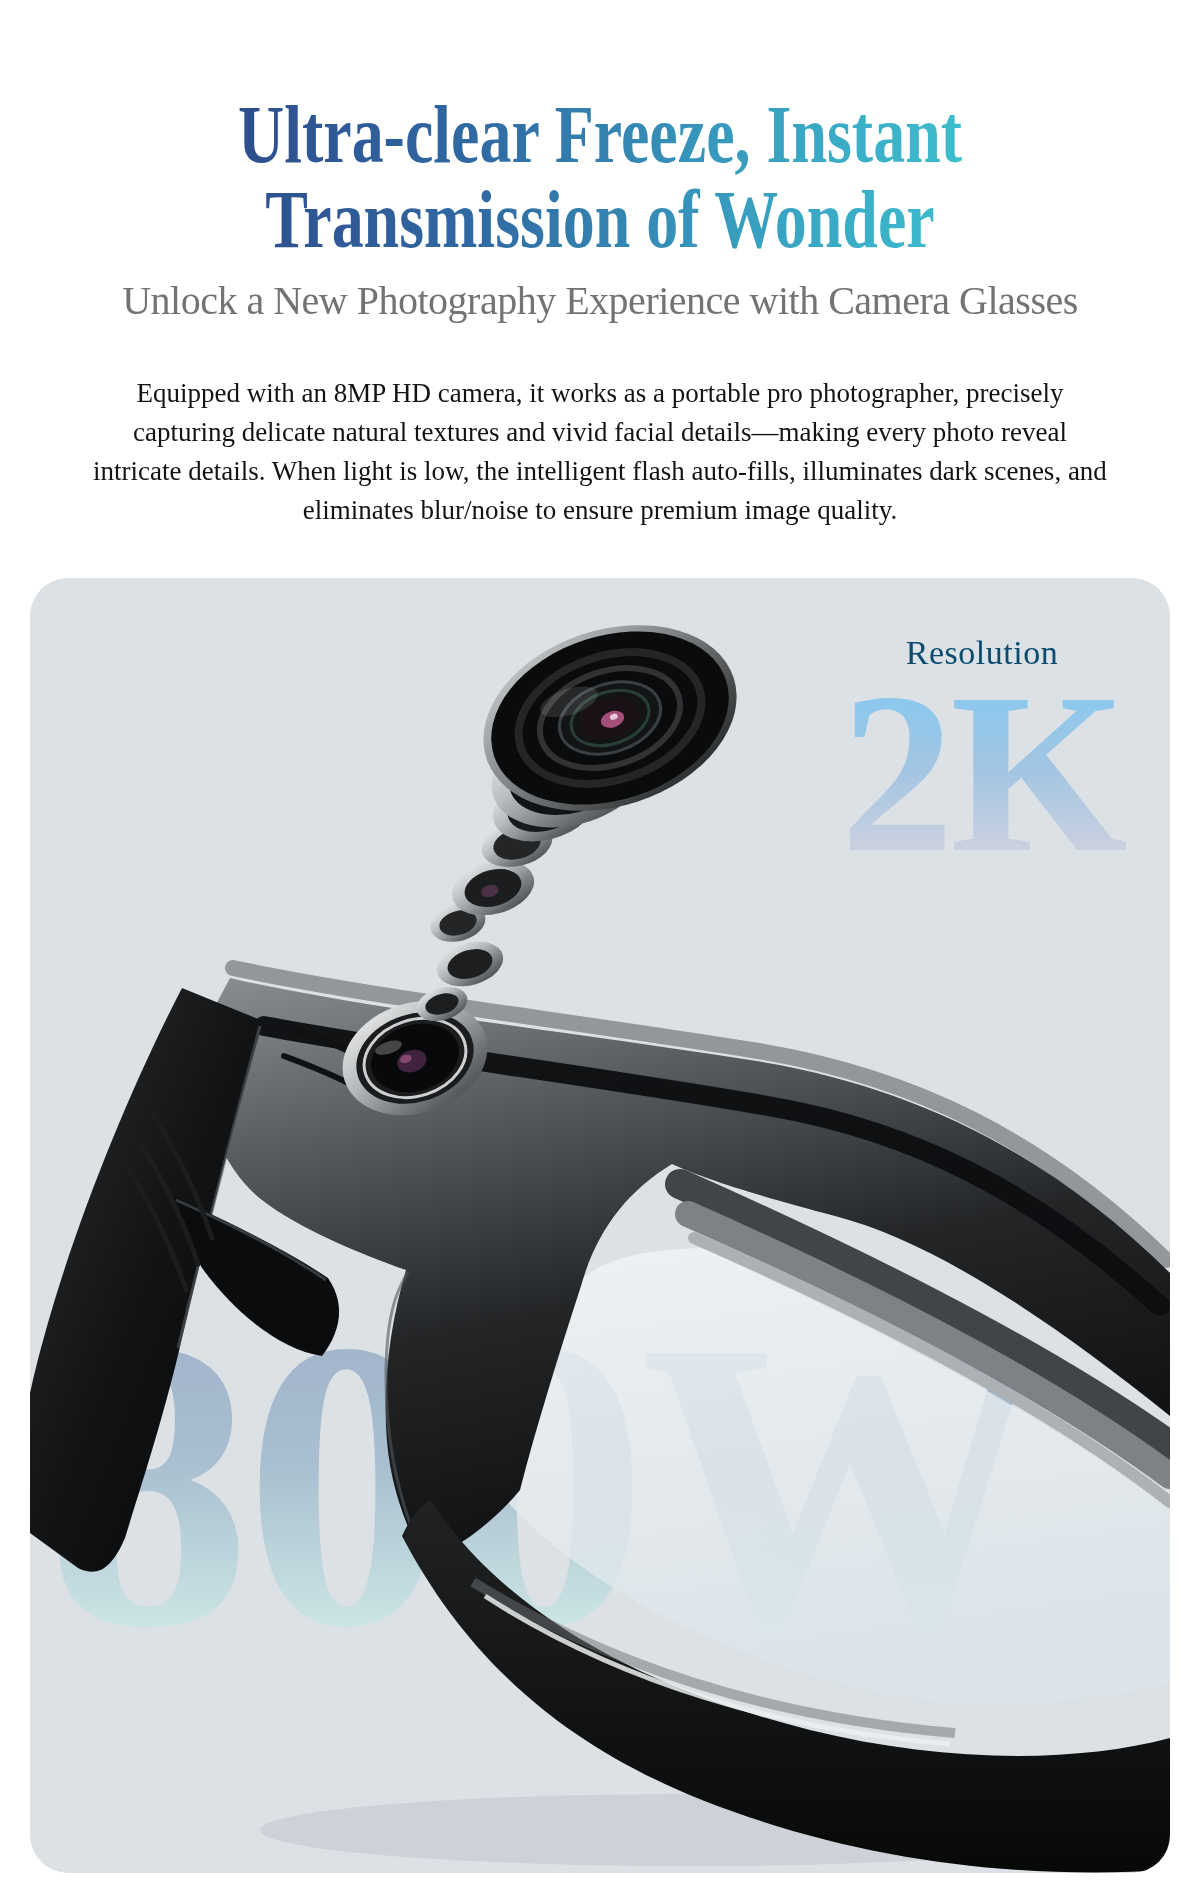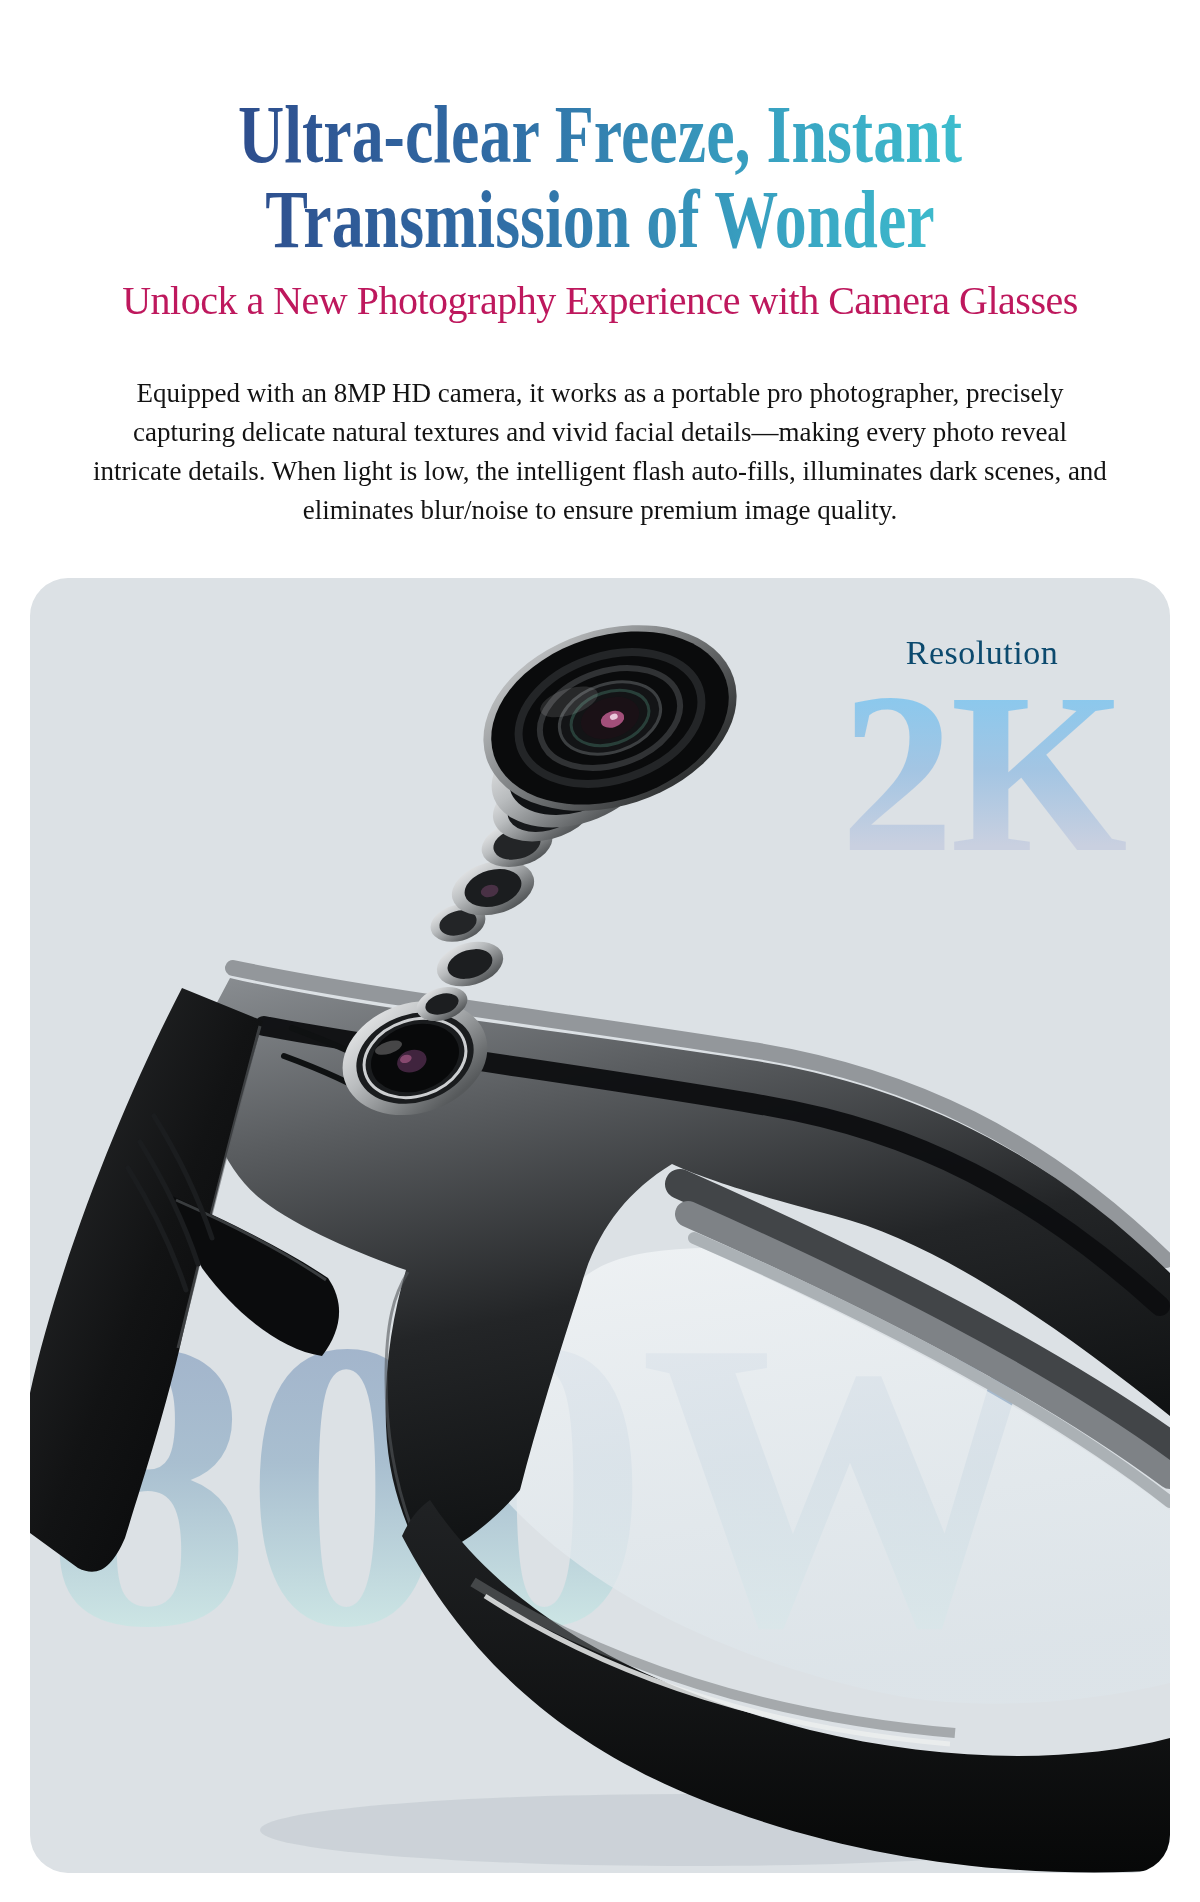--- a/index.html
+++ b/index.html
@@ -27,21 +27,21 @@
     background:linear-gradient(90deg,#2d4183 0%,#306ba4 38%,#389fc0 66%,#40ccd4 100%);
     -webkit-background-clip:text;
     background-clip:text;
     color:transparent;
   }
   .subtitle{
     margin:14px 0 0 0;
     text-align:center;
     font-size:40px;
     font-weight:400;
-    color:#be185d;
+    color:#737373;
     letter-spacing:-0.5px;
   }
   .body-copy{
     margin:50px auto 0 auto;
     max-width:1026px;
     text-align:center;
     font-size:27px;
     line-height:1.45;
     color:#131313;
   }

